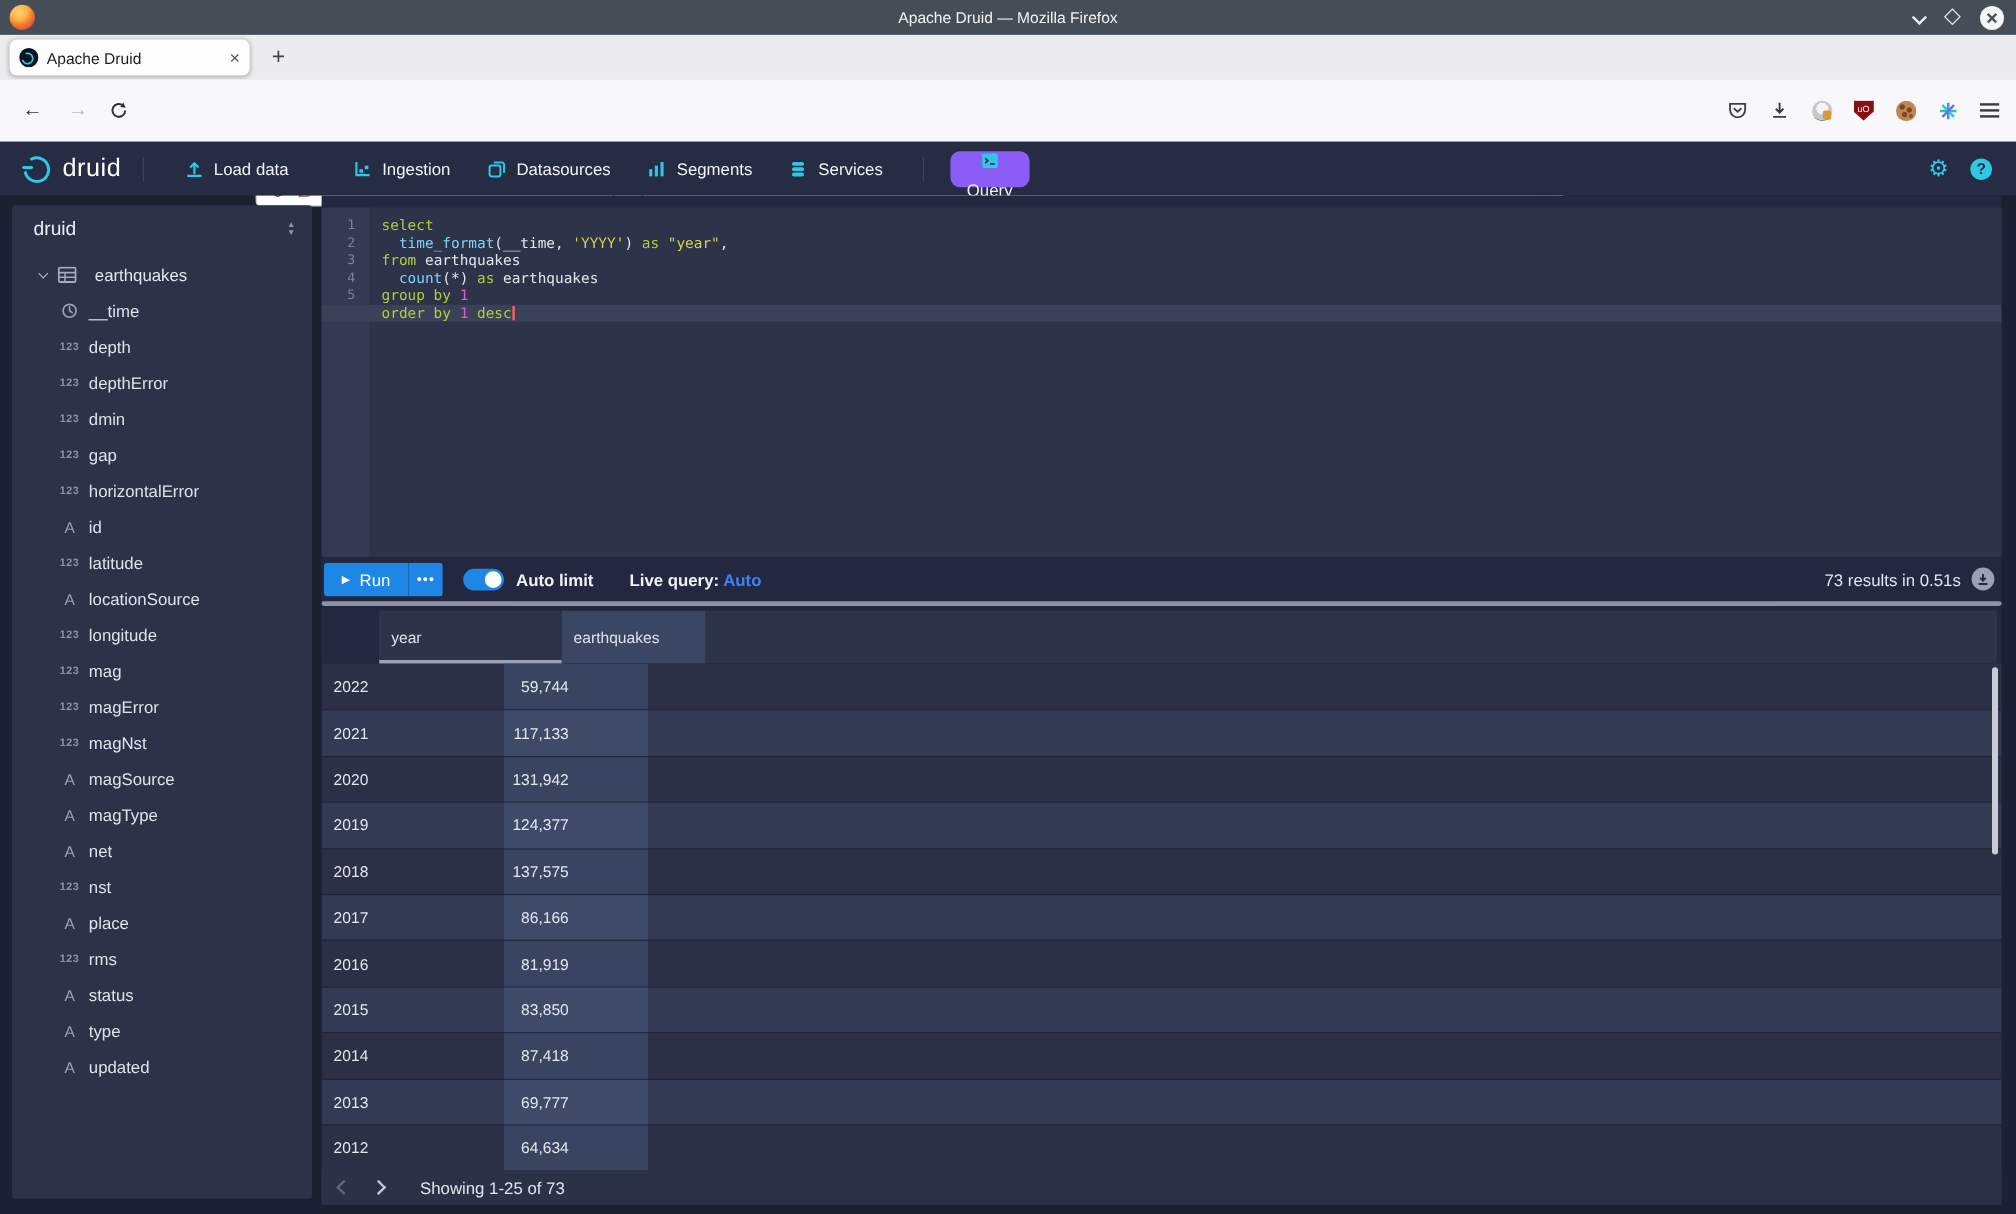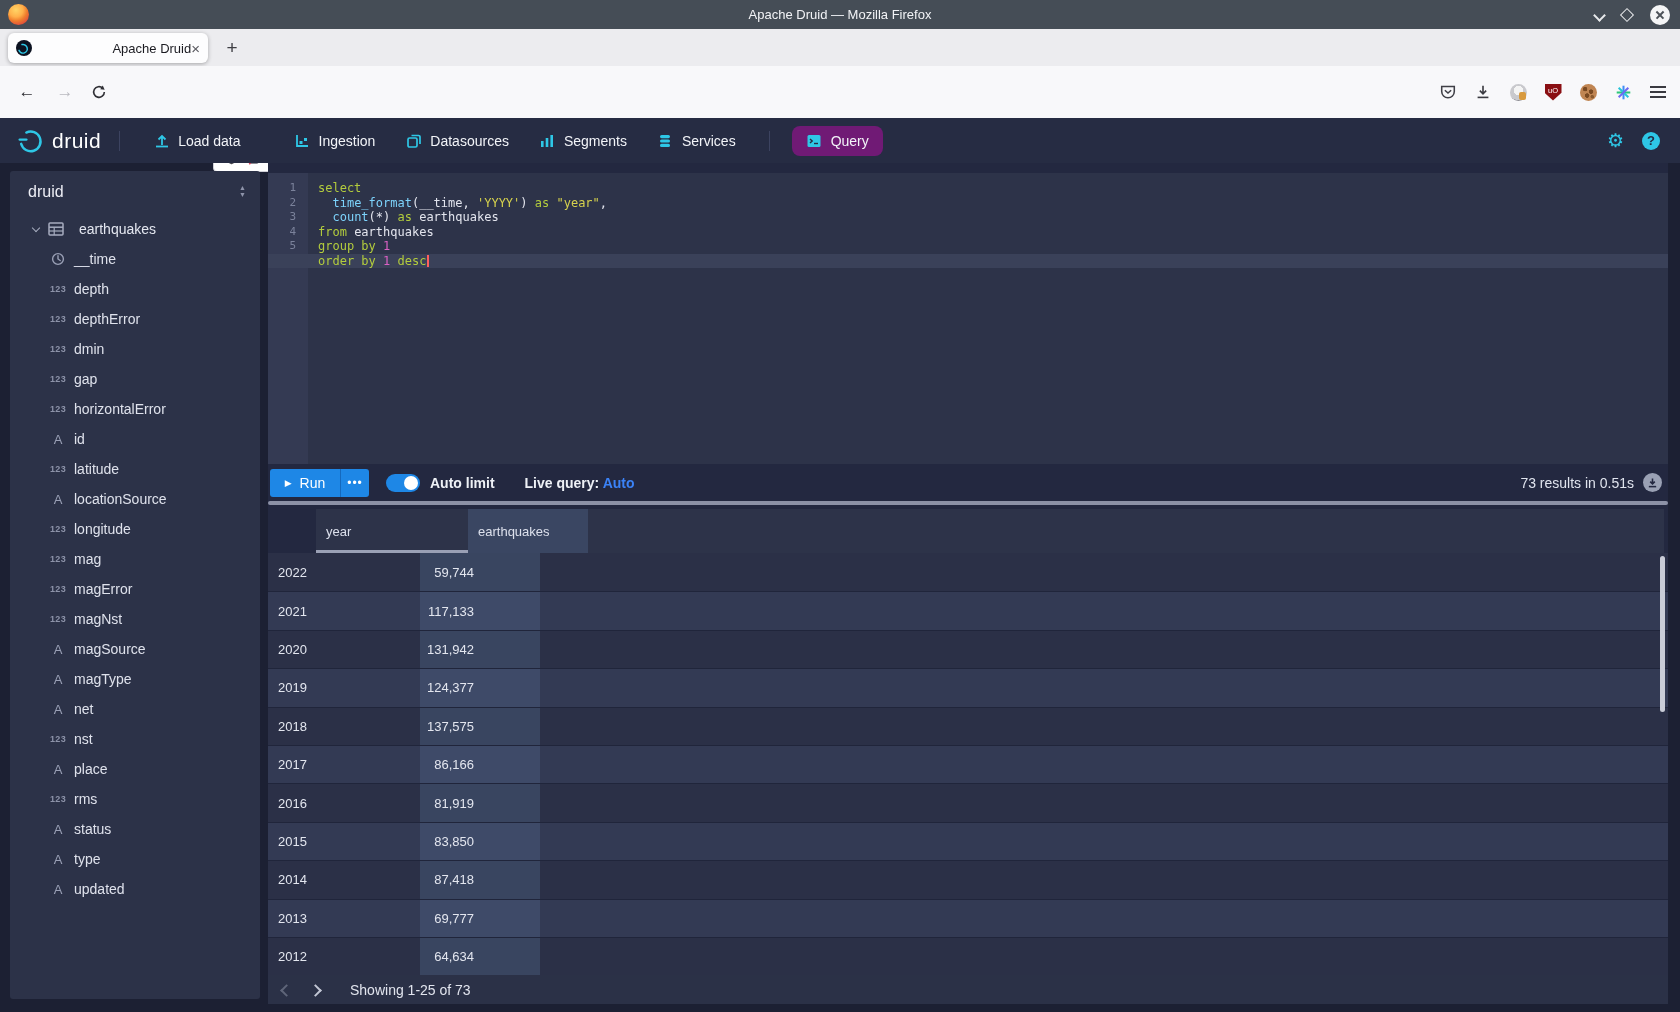--- a/index.html
+++ b/index.html
@@ -15,21 +15,21 @@
   .chev{display:inline-block;width:7px;height:7px;border-right:2px solid #e8eaec;border-bottom:2px solid #e8eaec;}
   .chev.down{transform:rotate(45deg);margin-top:-3px;}
   .diamond{display:inline-block;width:8px;height:8px;border:1.6px solid #e8eaec;transform:rotate(45deg);}
   .closebtn{width:20px;height:20px;border-radius:50%;background:#f4f5f6;position:relative;}
   .closebtn::before,.closebtn::after{content:"";position:absolute;left:50%;top:50%;width:10px;height:1.8px;background:#4c5258;}
   .closebtn::before{transform:translate(-50%,-50%) rotate(45deg);}
   .closebtn::after{transform:translate(-50%,-50%) rotate(-45deg);}
   
   .tabbar{position:absolute;left:0;top:29px;width:1680px;height:37px;background:#ececef;border-bottom:1px solid #b9b9c0;}
   .tab{position:absolute;left:8px;top:4px;width:200px;height:30px;background:#fdfdfe;border-radius:6px;
-    box-shadow:0 1px 4px rgba(0,0,0,.3);display:flex;align-items:center;padding:0 8px;box-sizing:border-box;text-align:right;}
+    box-shadow:0 1px 4px rgba(0,0,0,.3);display:flex;align-items:center;padding:0 8px;box-sizing:border-box;}
   .tab-title{flex:1;font-size:13px;color:#1b1b21;margin-left:7px;white-space:nowrap;overflow:hidden;}
   .tab-close{color:#5a5a60;font-size:15px;line-height:15px;}
   .newtab{position:absolute;left:218px;top:6px;width:28px;height:26px;text-align:center;line-height:25px;
     font-size:19px;color:#3f3f44;border-radius:4px;}
   
   .navbar{position:absolute;left:0;top:66px;width:1680px;height:52px;background:#f8f8fa;border-bottom:1px solid #cfd0d6;}
   .navicon{position:absolute;top:0;height:52px;display:flex;align-items:center;justify-content:center;width:30px;
     font-size:17px;color:#2f2f34;}
   .urlbar{position:absolute;left:213px;top:77px;width:1090px;height:29px;background:#ffffff;border:1px solid #cfcfd6;
     border-radius:4px;box-sizing:border-box;display:flex;align-items:center;padding:0 10px;}
@@ -49,21 +49,21 @@
     radial-gradient(circle at 42% 68%,#7a4a22 0 2px,transparent 2.5px),
     radial-gradient(circle at 72% 75%,#8a5a2e 0 1.5px,transparent 2px),#c08552;}
   .hamburger{display:flex;flex-direction:column;gap:3px;}
   .hamburger i{width:16px;height:2px;background:#3a3a40;}
   
   .appheader{position:absolute;left:0;top:118px;width:1680px;height:45px;background:#262c43;display:flex;align-items:center;}
   .brandwrap{display:flex;align-items:center;margin-left:16px;}
   .brand{color:#ffffff;font-size:21px;letter-spacing:.5px;margin-left:6px;}
   .hdiv{width:1px;height:20px;background:#3c4360;margin:0 18px;}
   .nav-item{display:flex;align-items:center;gap:8px;color:#f2f4f8;font-size:14px;margin:0 15px;height:30px;}
-  .nav-item.active{background:#701a75;border-radius:8px;padding:0 14px;margin:0 4px;}
+  .nav-item.active{background:#8b5cf6;border-radius:8px;padding:0 14px;margin:0 4px;flex-direction:column;}
   .nicon{display:flex;align-items:center;justify-content:center;width:17px;height:17px;}
   .hdr-right{margin-left:auto;display:flex;align-items:center;gap:18px;margin-right:20px;}
   .gear{color:#2ec7e6;font-size:19px;}
   .helpbtn{width:18px;height:18px;border-radius:50%;background:#2ec7e6;color:#262c43;font-weight:bold;
     font-size:13px;text-align:center;line-height:18px;}
   
   .sidebar{position:absolute;left:10px;top:171px;width:250px;height:828px;background:#2c3248;border-radius:3px;}
   .sb-title{position:absolute;left:18px;top:12px;font-size:16px;color:#ecedf4;}
   .sb-sort{position:absolute;right:14px;top:13px;display:flex;flex-direction:column;line-height:7px;font-size:7px;color:#8e94aa;}
   .tree{position:absolute;left:0;top:43px;right:0;}
@@ -466,22 +466,22 @@
             <div class="gut-num">2</div>
             <div class="gut-num">3</div>
             <div class="gut-num">4</div>
             <div class="gut-num">5</div>
             <div class="gut-num act">6</div>
           </div>
       </div>
       <div class="codebox">
           <div class="code-line"><span class="tok-kw">select</span></div>
           <div class="code-line"><span class="tok-pl">  </span><span class="tok-fn">time_format</span><span class="tok-pl">(__time, </span><span class="tok-str">'YYYY'</span><span class="tok-pl">) </span><span class="tok-kw">as</span><span class="tok-pl"> </span><span class="tok-str">"year"</span><span class="tok-pl">,</span></div>
+          <div class="code-line"><span class="tok-kw">from</span><span class="tok-pl"> earthquakes</span></div>
           <div class="code-line"><span class="tok-pl">  </span><span class="tok-fn">count</span><span class="tok-pl">(*) </span><span class="tok-kw">as</span><span class="tok-pl"> earthquakes</span></div>
-          <div class="code-line"><span class="tok-kw">from</span><span class="tok-pl"> earthquakes</span></div>
           <div class="code-line"><span class="tok-kw">group by</span><span class="tok-pl"> </span><span class="tok-num">1</span></div>
           <div class="code-line act"><span class="tok-kw">order by</span><span class="tok-pl"> </span><span class="tok-num">1</span><span class="tok-pl"> </span><span class="tok-kw">desc</span><span class="cursor"></span></div>
         </div>
     </div>
 
     <div class="runbar">
       <div class="btn-group">
         <div class="run-btn">
             <span class="play">▶</span>
             <span>Run</span>

